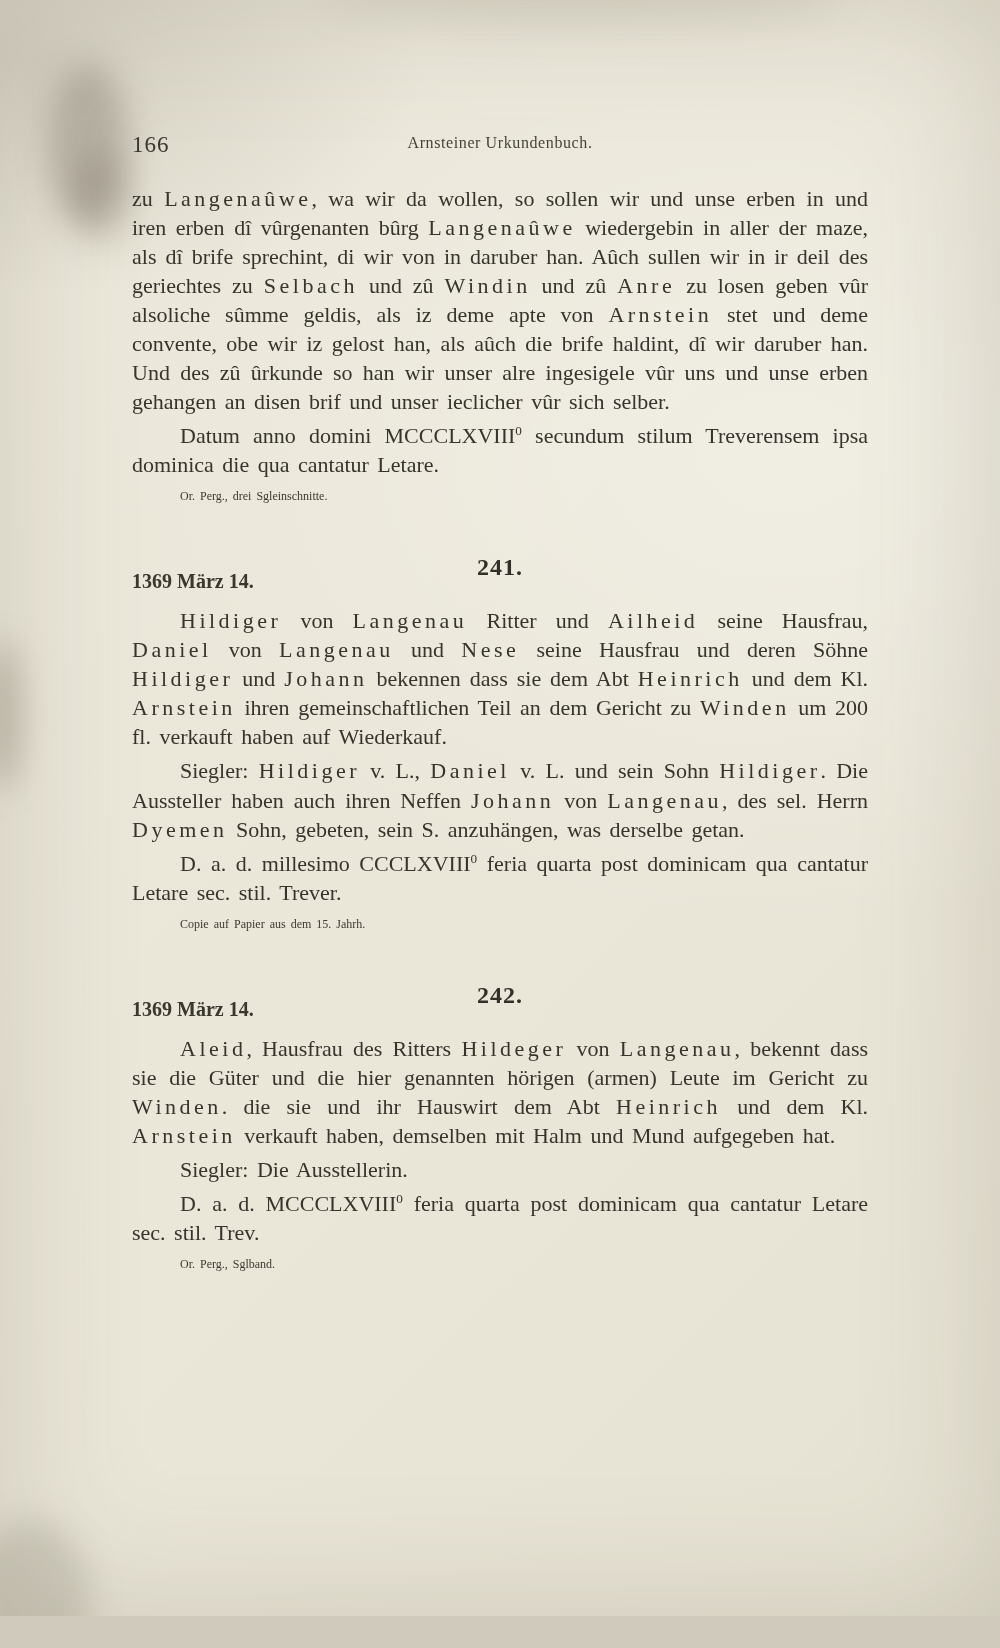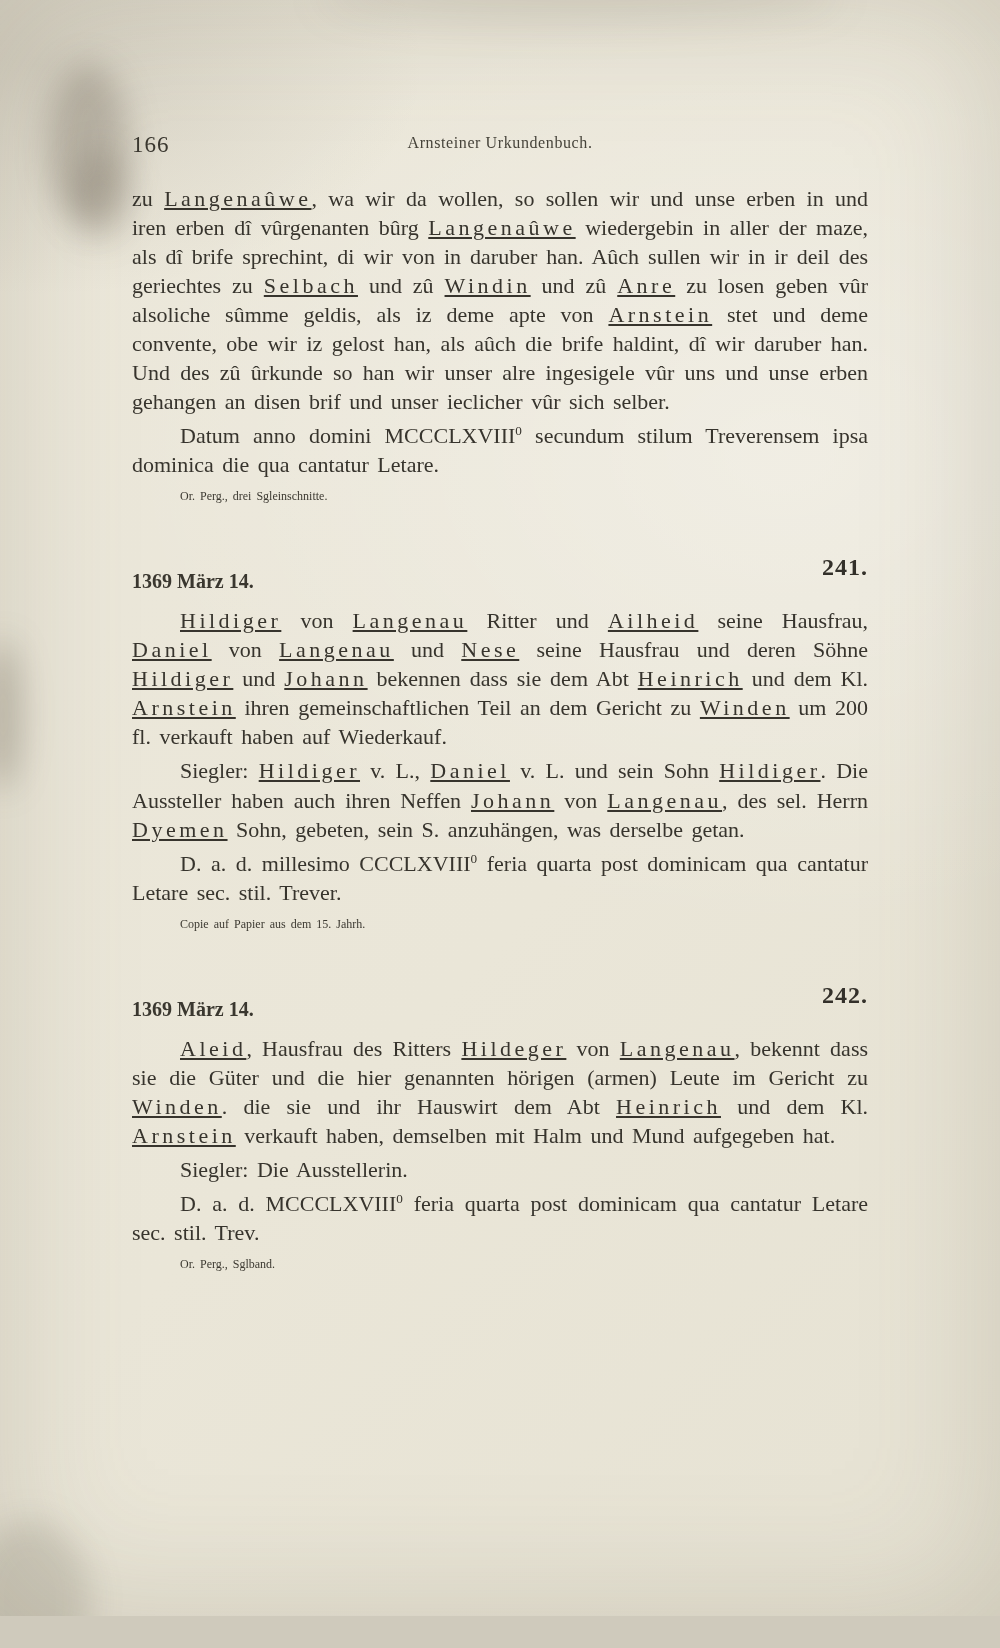--- a/index.html
+++ b/index.html
@@ -75,21 +75,21 @@
   .para.note {
     font-size: 12px;
     line-height: 1.25;
     text-align: left;
     text-indent: 0;
     padding-left: 48px;
     margin: 10px 0 0 0;
     word-spacing: 2px;
     color: #3c3931;
   }
-  .sperr { letter-spacing: 3.5px; text-decoration: underline; }
+  .sperr { letter-spacing: 3.5px; }
   .para sup {
     font-size: 60%;
     line-height: 0;
     vertical-align: super;
   }
 
   .entry-heading {
     position: relative;
     margin-top: 50px;
     margin-bottom: 22px;
@@ -98,21 +98,21 @@
   .entry-date {
     position: absolute;
     left: 0;
     top: 16px;
     font-size: 20px;
     color: #3a372f;
     font-weight: bold;
   }
   .entry-number {
     display: block;
-    text-align: right;
+    text-align: center;
     font-weight: bold;
     font-size: 24px;
     letter-spacing: 1px;
     color: #33302a;
   }
 </style>
 </head>
 <body>
 
 <div class="page">

